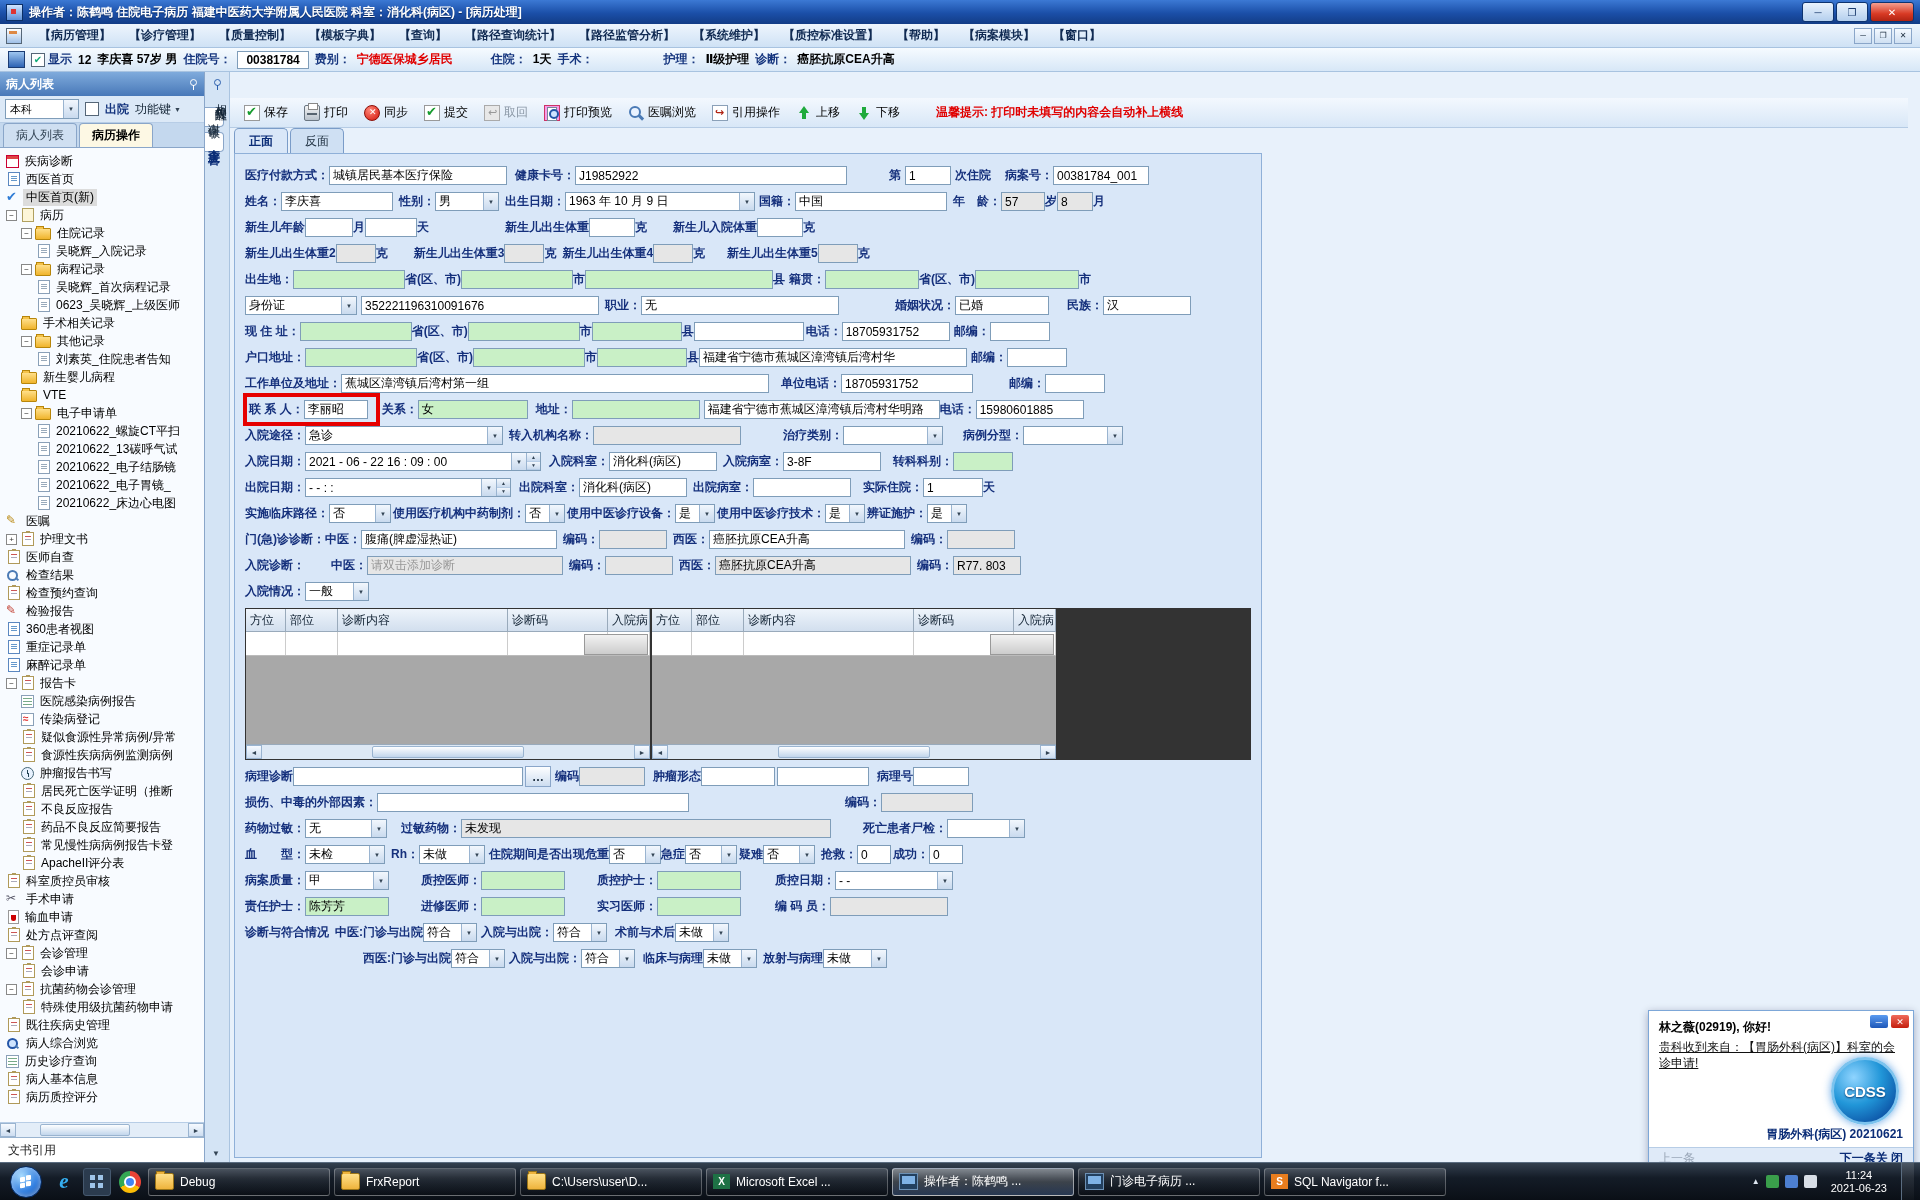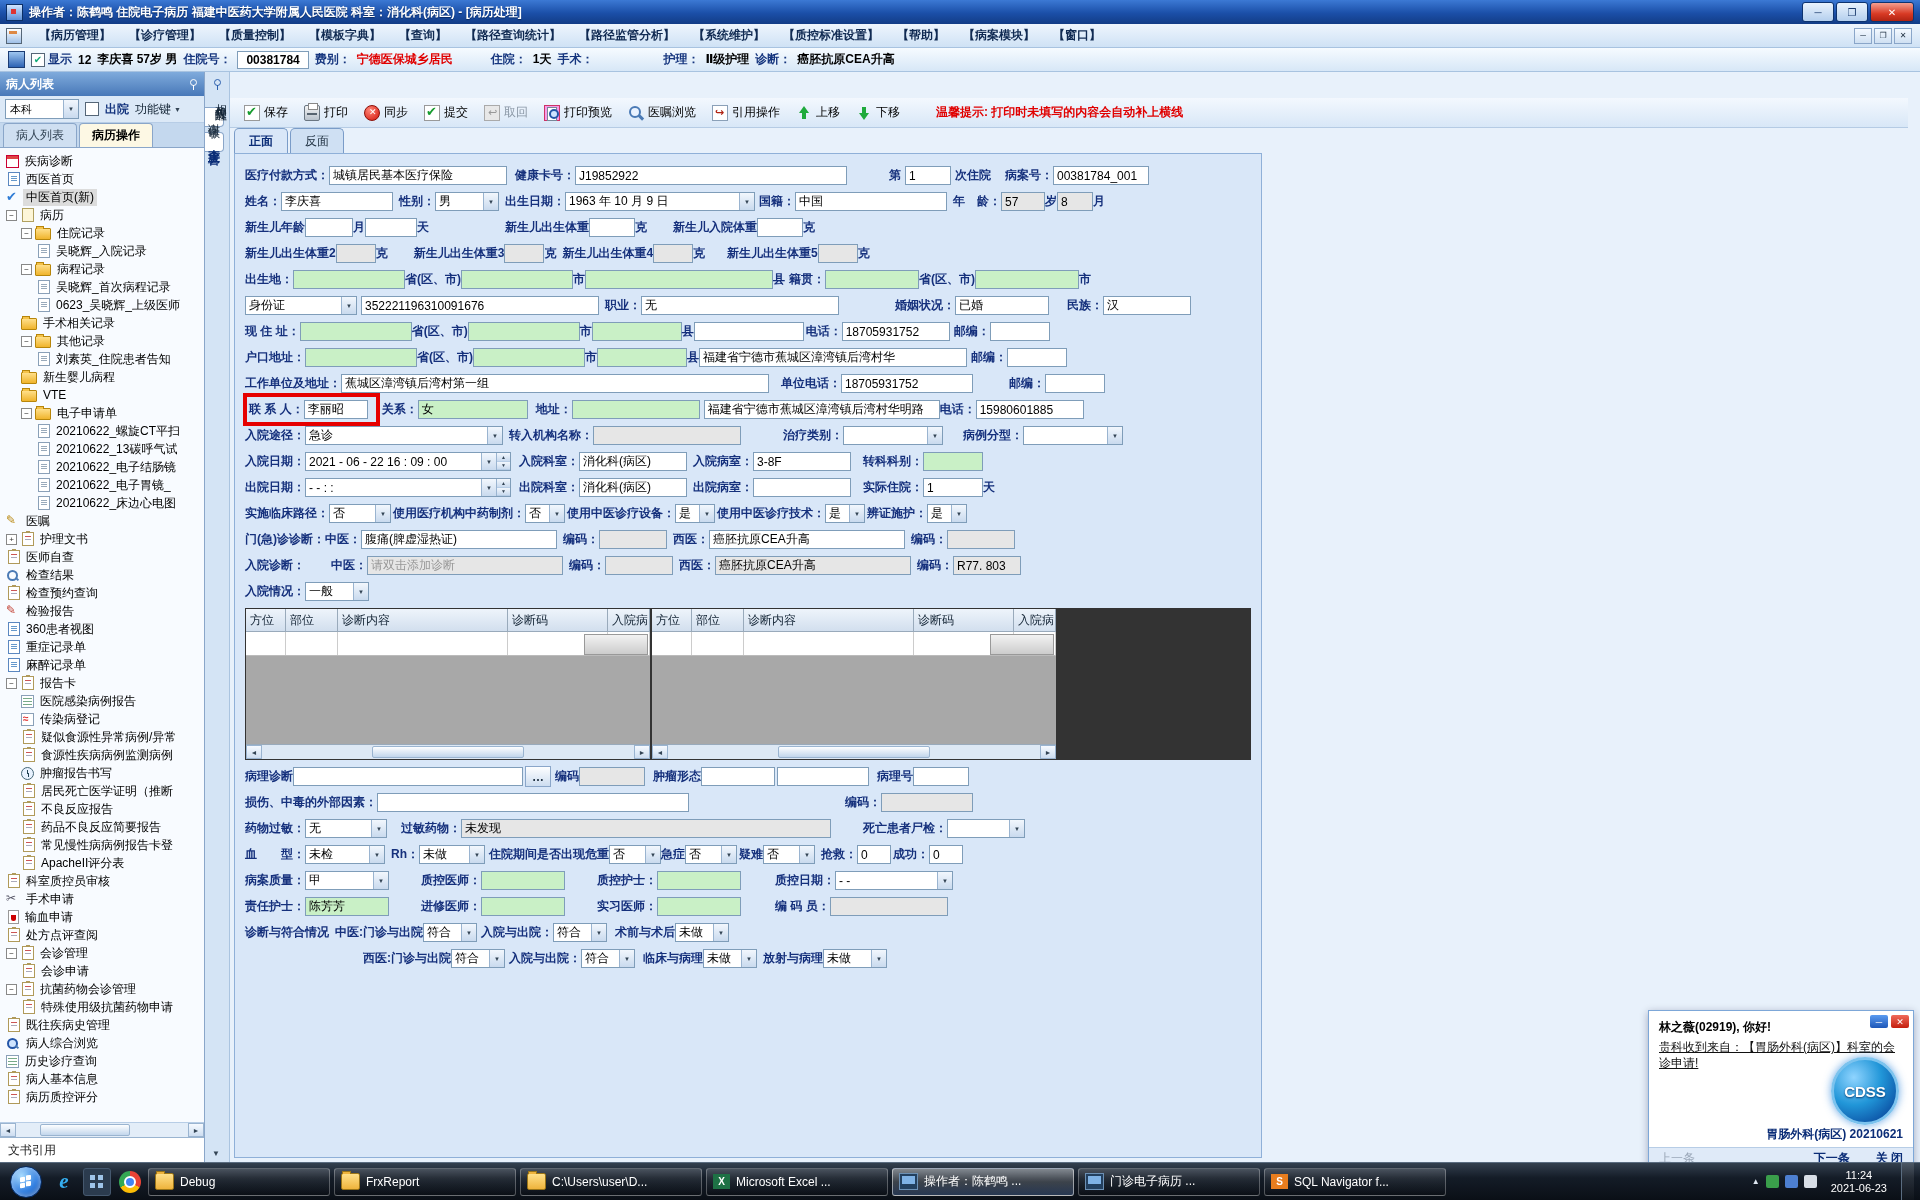--- a/index.html
+++ b/index.html
@@ -176,21 +176,21 @@
   .nt-body{padding:0 10px;color:#111;line-height:16px;text-decoration:underline;}
   .cdss{position:absolute;right:14px;top:46px;width:62px;height:62px;border-radius:50%;
      background:radial-gradient(circle at 32% 28%,#8fd4ff,#2196d8 45%,#0b4ea2 85%);
      border:3px solid #7cc3ee;display:flex;align-items:center;justify-content:center;
      color:#fff;font-weight:bold;font-size:15px;text-shadow:0 1px 2px #063a70;box-shadow:0 0 8px rgba(40,130,220,.7);}
   .nt-src{position:absolute;right:10px;bottom:26px;font-weight:bold;color:#0b2d77;}
   .nt-links{position:absolute;left:0;right:0;bottom:0;height:22px;background:#dfeaf8;border-top:1px solid #b7cde6;
      display:flex;align-items:center;padding:0 10px;box-sizing:border-box;}
   .nt-prev{color:#9aa7b8;}
   .nt-next,.nt-close{color:#0b2d77;font-weight:bold;}
-  .nt-next{margin-left:auto;margin-right:26px;}
+  .nt-next{margin-left:auto;margin-right:0;}
   
   #taskbar{left:0;bottom:0;width:1920px;height:38px;display:flex;align-items:center;
      background:linear-gradient(#33404f,#141c27 40%,#0a0f16);border-top:1px solid #5a6c80;box-sizing:border-box;padding:0 4px;}
   .orb{width:30px;height:30px;border-radius:50%;flex:none;margin:0 6px;position:relative;
      background:radial-gradient(circle at 35% 30%,#a8dcff,#2f7de0 55%,#0a3f92);border:1px solid #072a5e;box-shadow:inset 0 0 6px rgba(255,255,255,.6);}
   .orb::after{content:"";position:absolute;left:9px;top:10px;width:5px;height:5px;background:#fff;box-shadow:6px -1px 0 #fff,0 6px 0 #fff,6px 5px 0 #fff;transform:skewY(-8deg);border-radius:1px;}
   .qico{width:26px;height:26px;border-radius:3px;flex:none;margin:0 3px;display:flex;align-items:center;justify-content:center;position:relative;}
   .q-ie{color:#35aef0;font-size:21px;font-weight:bold;font-style:italic;font-family:"Liberation Serif",serif;}
   .q-grid{background:#2b3b4e;border:1px solid #45586e;}
   .q-grid::after{content:"";position:absolute;left:6px;top:6px;width:5px;height:5px;background:#9fc4e8;box-shadow:8px 0 0 #9fc4e8,0 8px 0 #9fc4e8,8px 8px 0 #9fc4e8;}
@@ -847,21 +847,21 @@
         </span>
         <span class="fgap" style="width: 20px;"></span>
         <span class="flbl">病例分型：</span>
         <span class="fin bg-w" style="width: 100px;">
           <span class="fin-t"></span>
           <span class="dd">▼</span>
         </span>
       </div>
       <div class="frow">
         <span class="flbl">入院日期：</span>
-        <span class="fin bg-w" style="width: 206px;">
+        <span class="fin bg-w" style="width: 236px;">
           <span class="fin-t">2021 - 06 - 22   16 : 09 : 00</span>
           <span class="dd">▼</span>
           <span class="spin">
             <span class="spb">▲</span>
             <span class="spb">▼</span>
           </span>
         </span>
         <span class="fgap" style="width: 8px;"></span>
         <span class="flbl">入院科室：</span>
         <span class="fin bg-w" style="width: 108px;">

